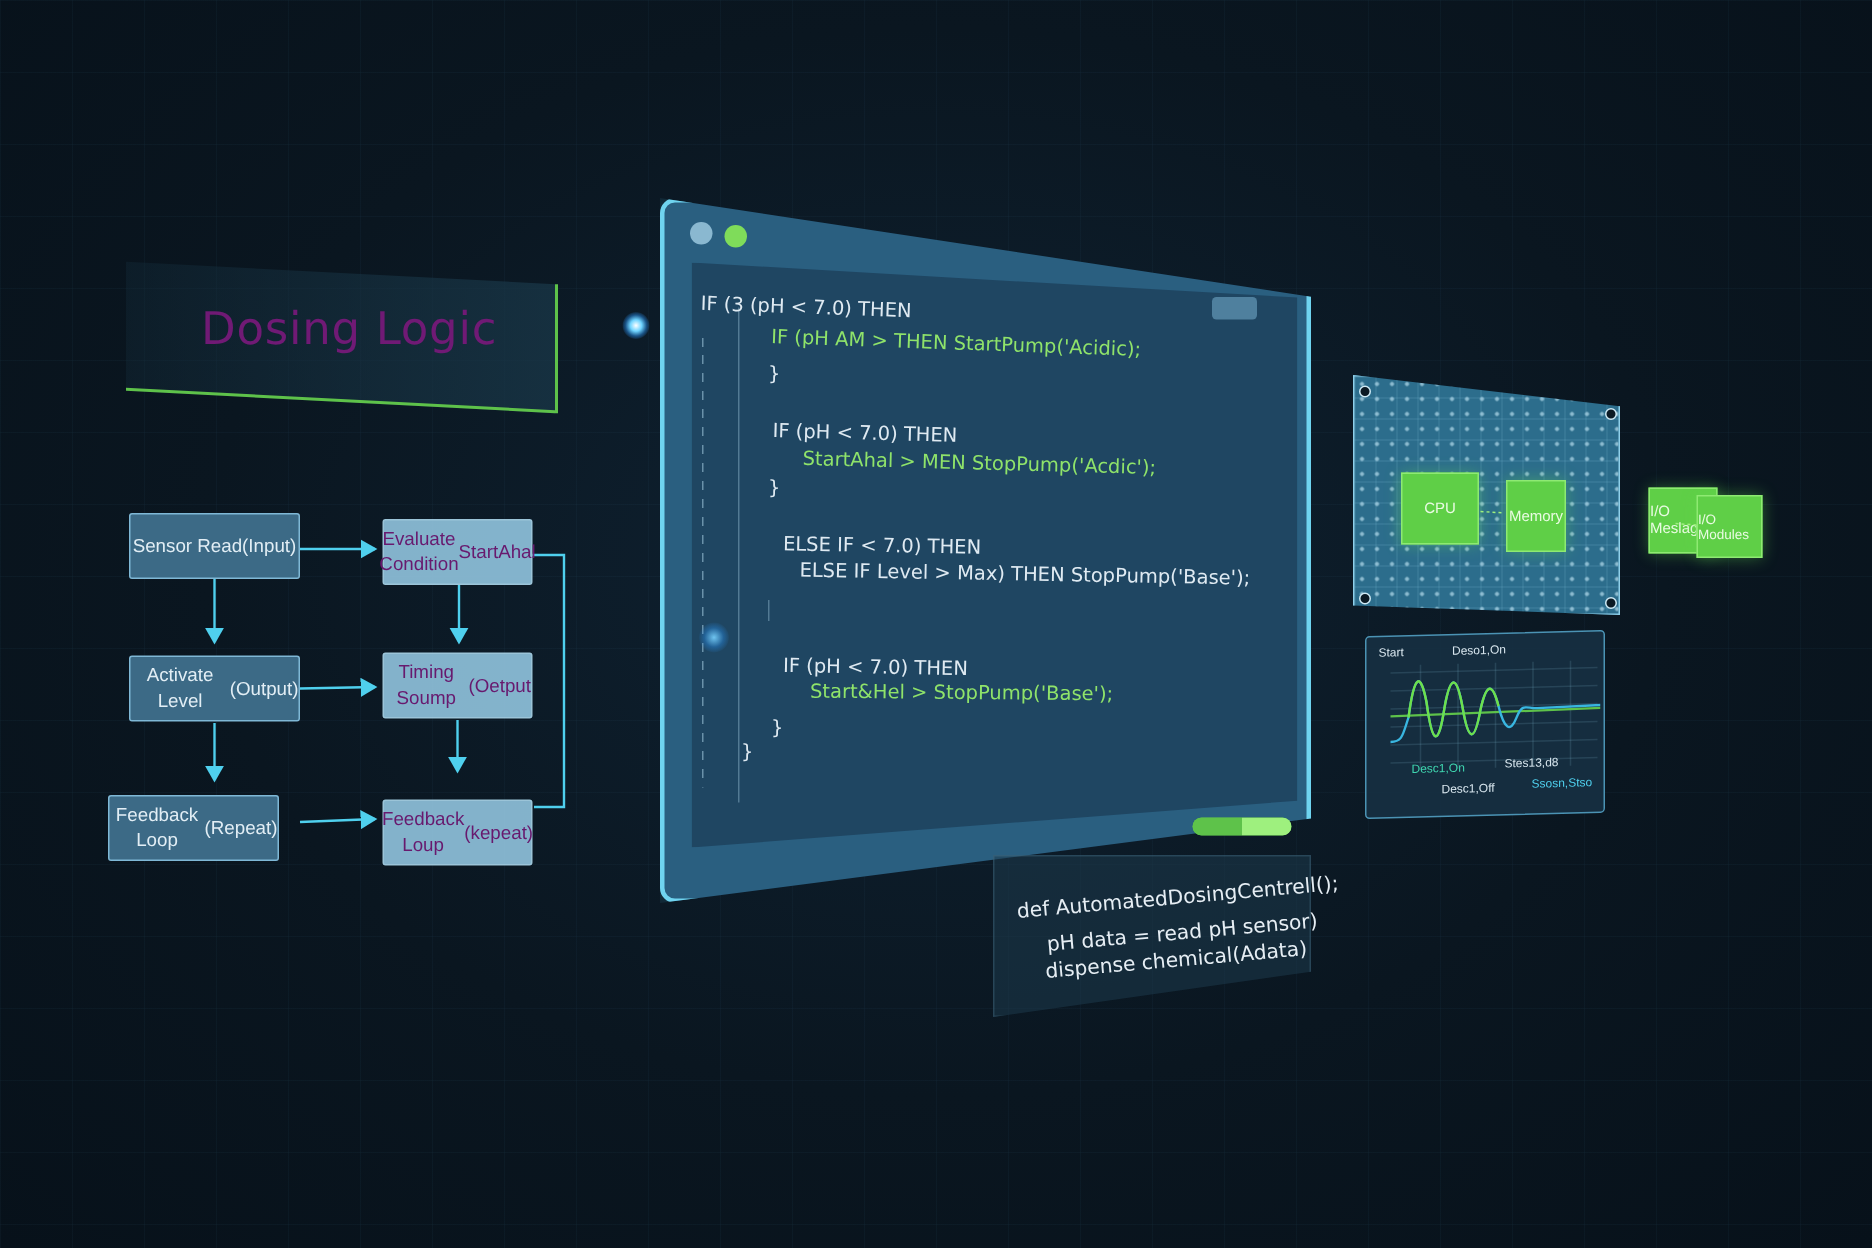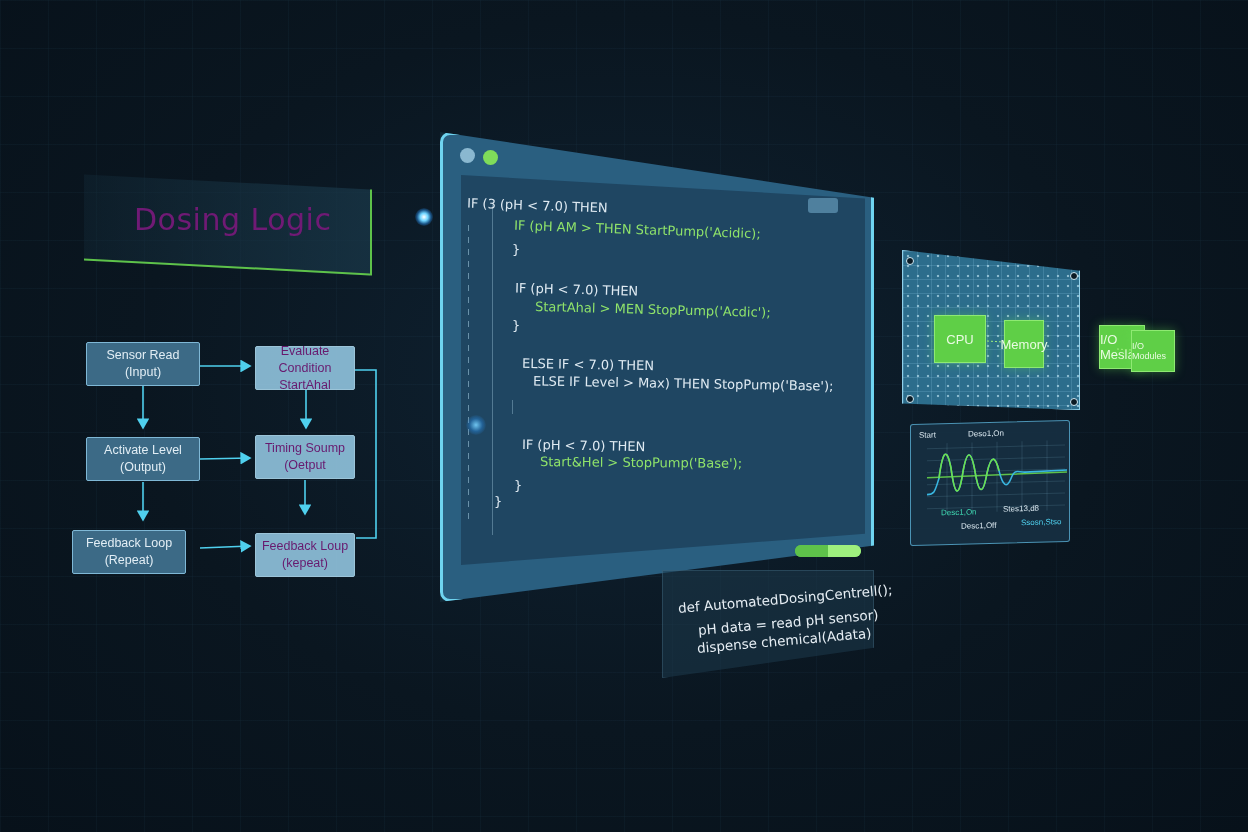--- a/index.html
+++ b/index.html
@@ -26,21 +26,21 @@
     .title-panel::after {
       content: ""; position: absolute; left: 0; bottom: 0; width: 100%; height: 2px; background: #5ec24a;
     }
     .title-text {
       position: absolute; left: 134px; top: 202px;
       color: #701a75; font-size: 30px; font-family: "DejaVu Sans", sans-serif; letter-spacing: 0.5px;
     }
     
     .fbox {
       position: absolute; width: 114px; height: 44px;
-      display: flex; flex-direction: column; align-items: center; justify-content: center;
+      display: flex; align-items: center; justify-content: center;
       font-size: 12.5px; line-height: 17px; text-align: center;
       border: 1.5px solid #7fb8d6; border-radius: 2px;
     }
     .fbox.dark { background: #3c6a86; color: #e2eef5; }
     .fbox.light { background: #8ec0da; color: #701a75; border-color: #a8d3e8; opacity: 0.92; }
     svg.flow { position: absolute; left: 0; top: 0; }
     
     .code-win {
       position: absolute; left: 440px; top: 132px; width: 434px; height: 470px;
       background: #2a5f80;
@@ -95,21 +95,21 @@
       clip-path: polygon(0 0, 100% 13%, 100% 100%, 0 96%);
       background-image:
         radial-gradient(circle, rgba(200,235,250,0.6) 1.2px, transparent 1.6px),
         linear-gradient(90deg, rgba(160,220,245,0.18) 1px, transparent 1px),
         linear-gradient(rgba(160,220,245,0.18) 1px, transparent 1px);
       background-size: 10px 10px, 14px 14px, 14px 14px;
     }
     .hole { position: absolute; width: 8px; height: 8px; border-radius: 50%; background: #0b1a24; border: 1.5px solid #cfeaf5; }
     .chip {
       position: absolute; background: #5fcf47; border: 1px solid #8eea72; color: #e9fbe2;
-      font-size: 13px; display: flex; align-items: center; justify-content: center;
+      font-size: 10px; display: flex; align-items: center; justify-content: center;
       box-shadow: 0 0 10px rgba(100,220,80,0.4);
     }
     
     .chart-panel {
       position: absolute; left: 910px; top: 422px; width: 160px; height: 122px;
       background: rgba(22,48,66,0.9); border: 1.5px solid #4b93b4; border-radius: 3px;
       transform: skewY(-1.5deg);
     }
     .chart-label { position: absolute; font-size: 8px; white-space: nowrap; }
   </style>

